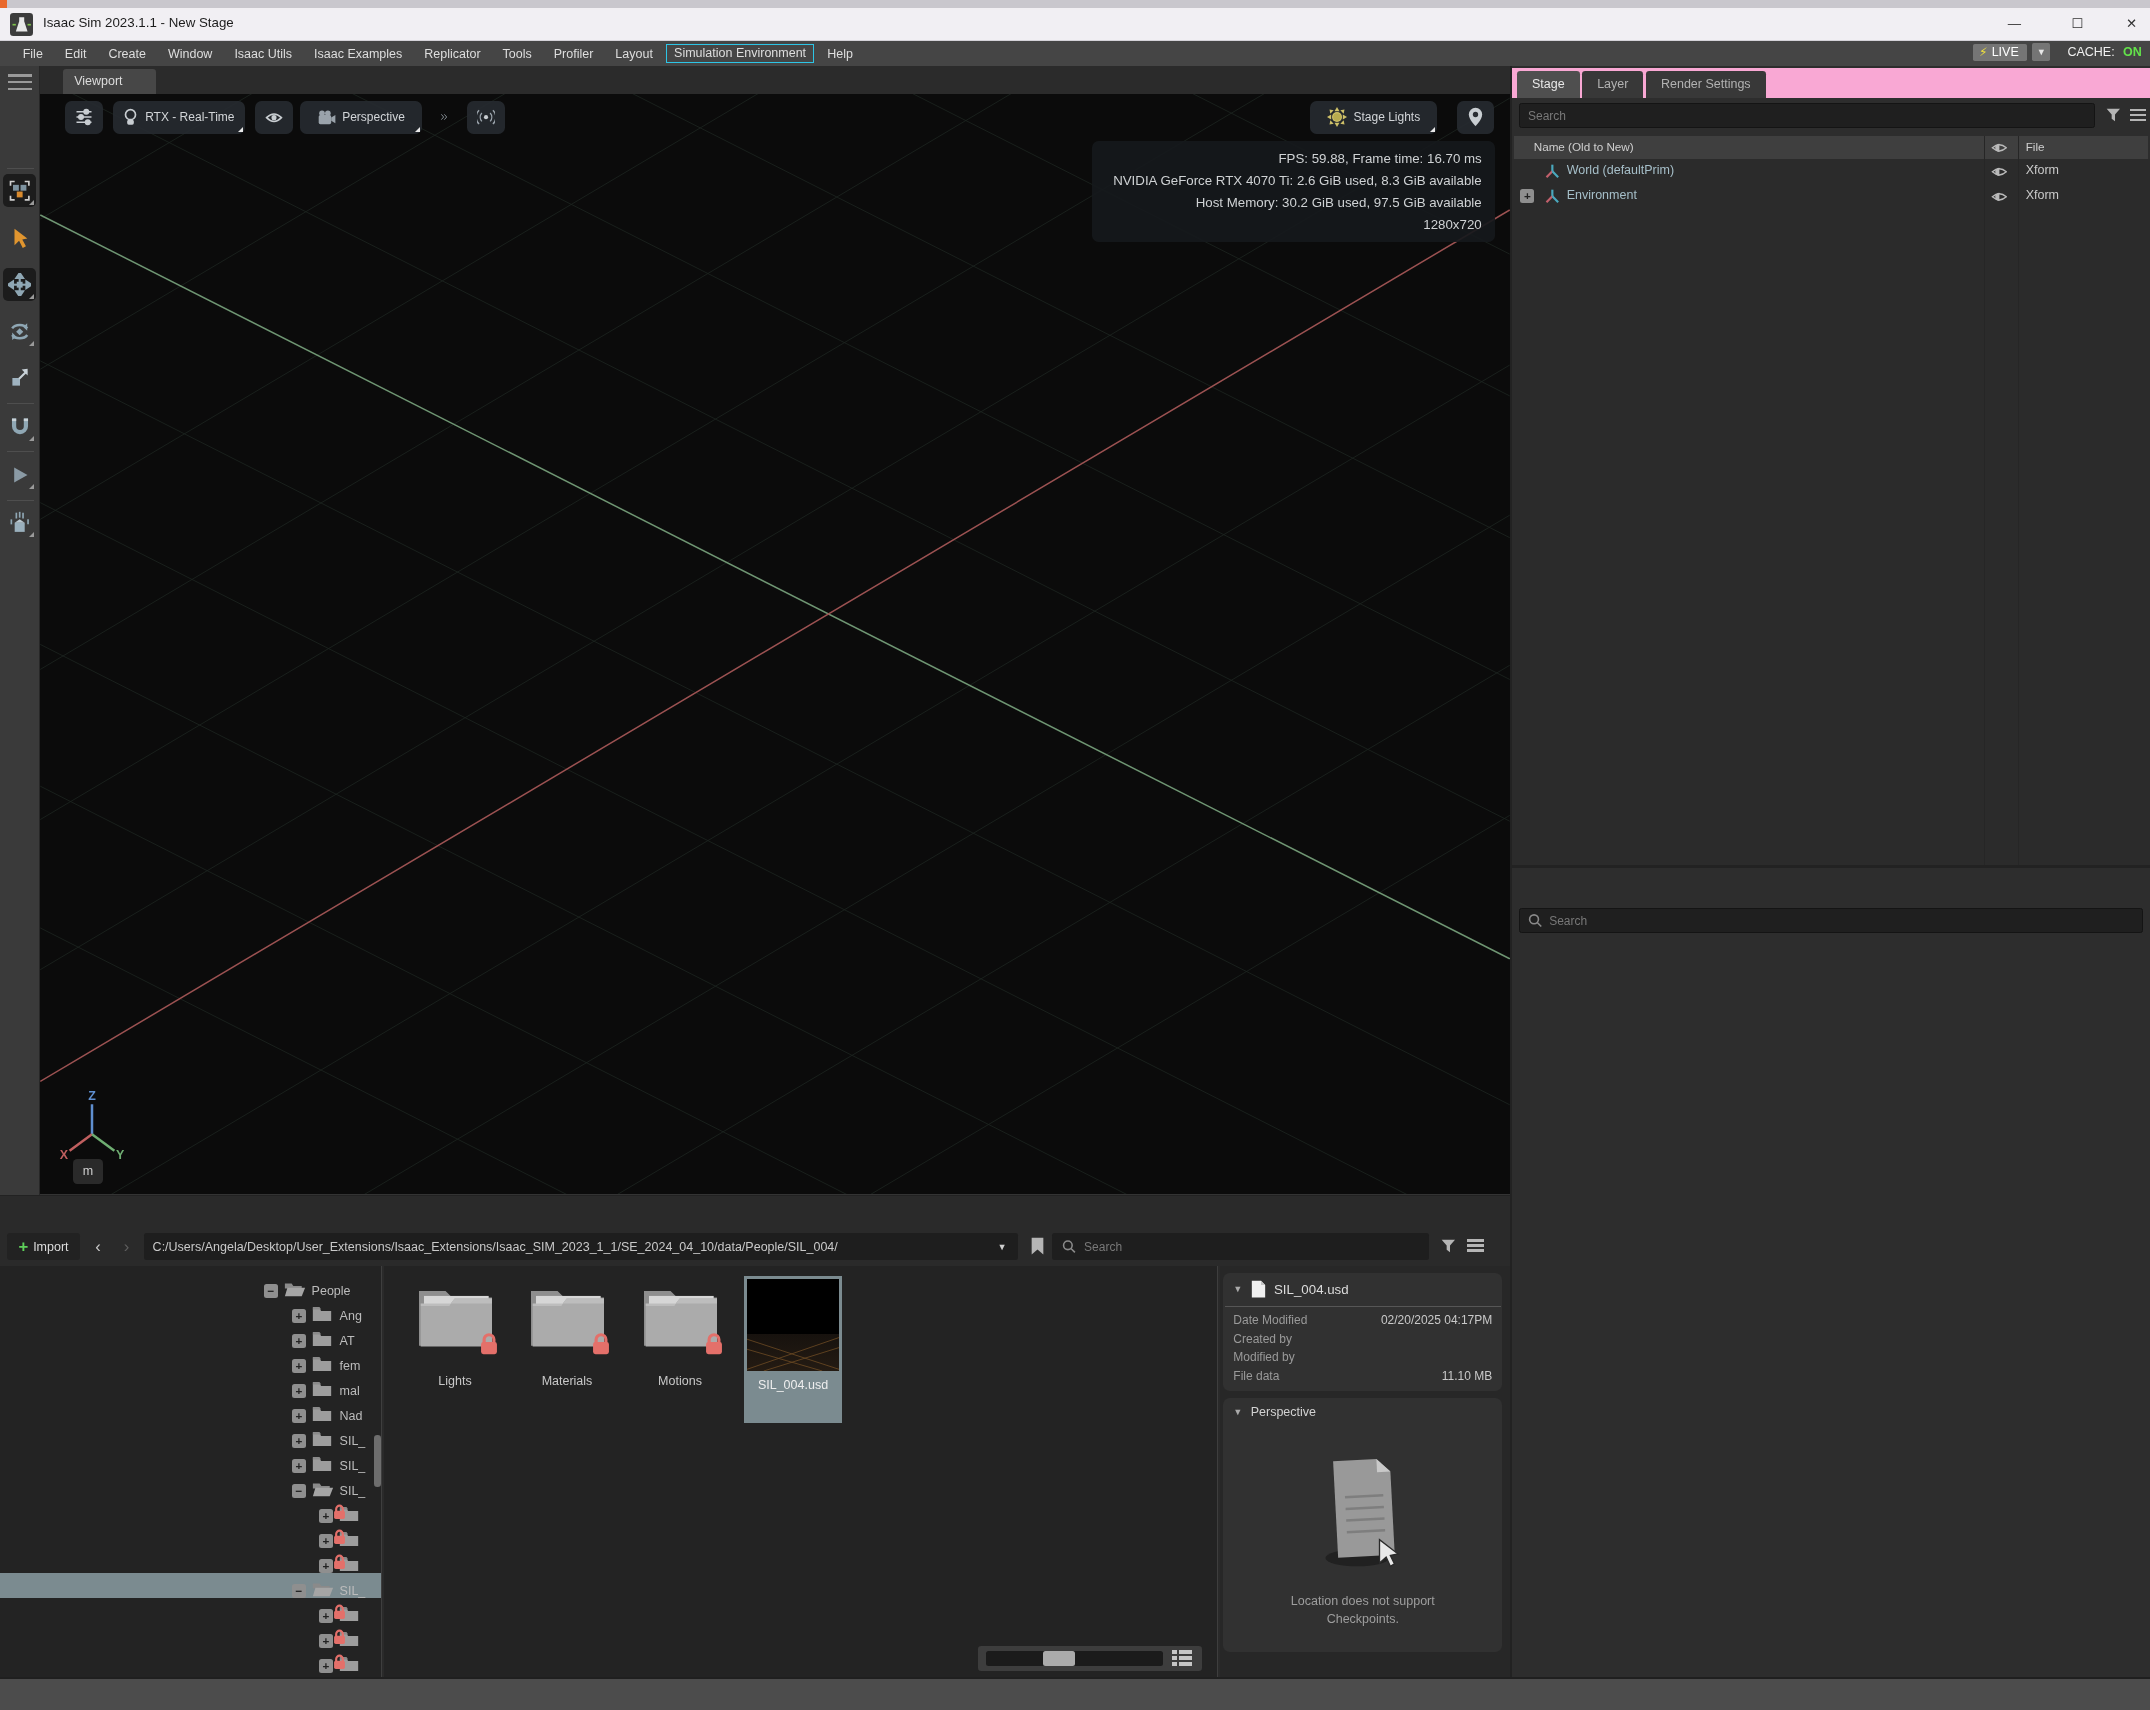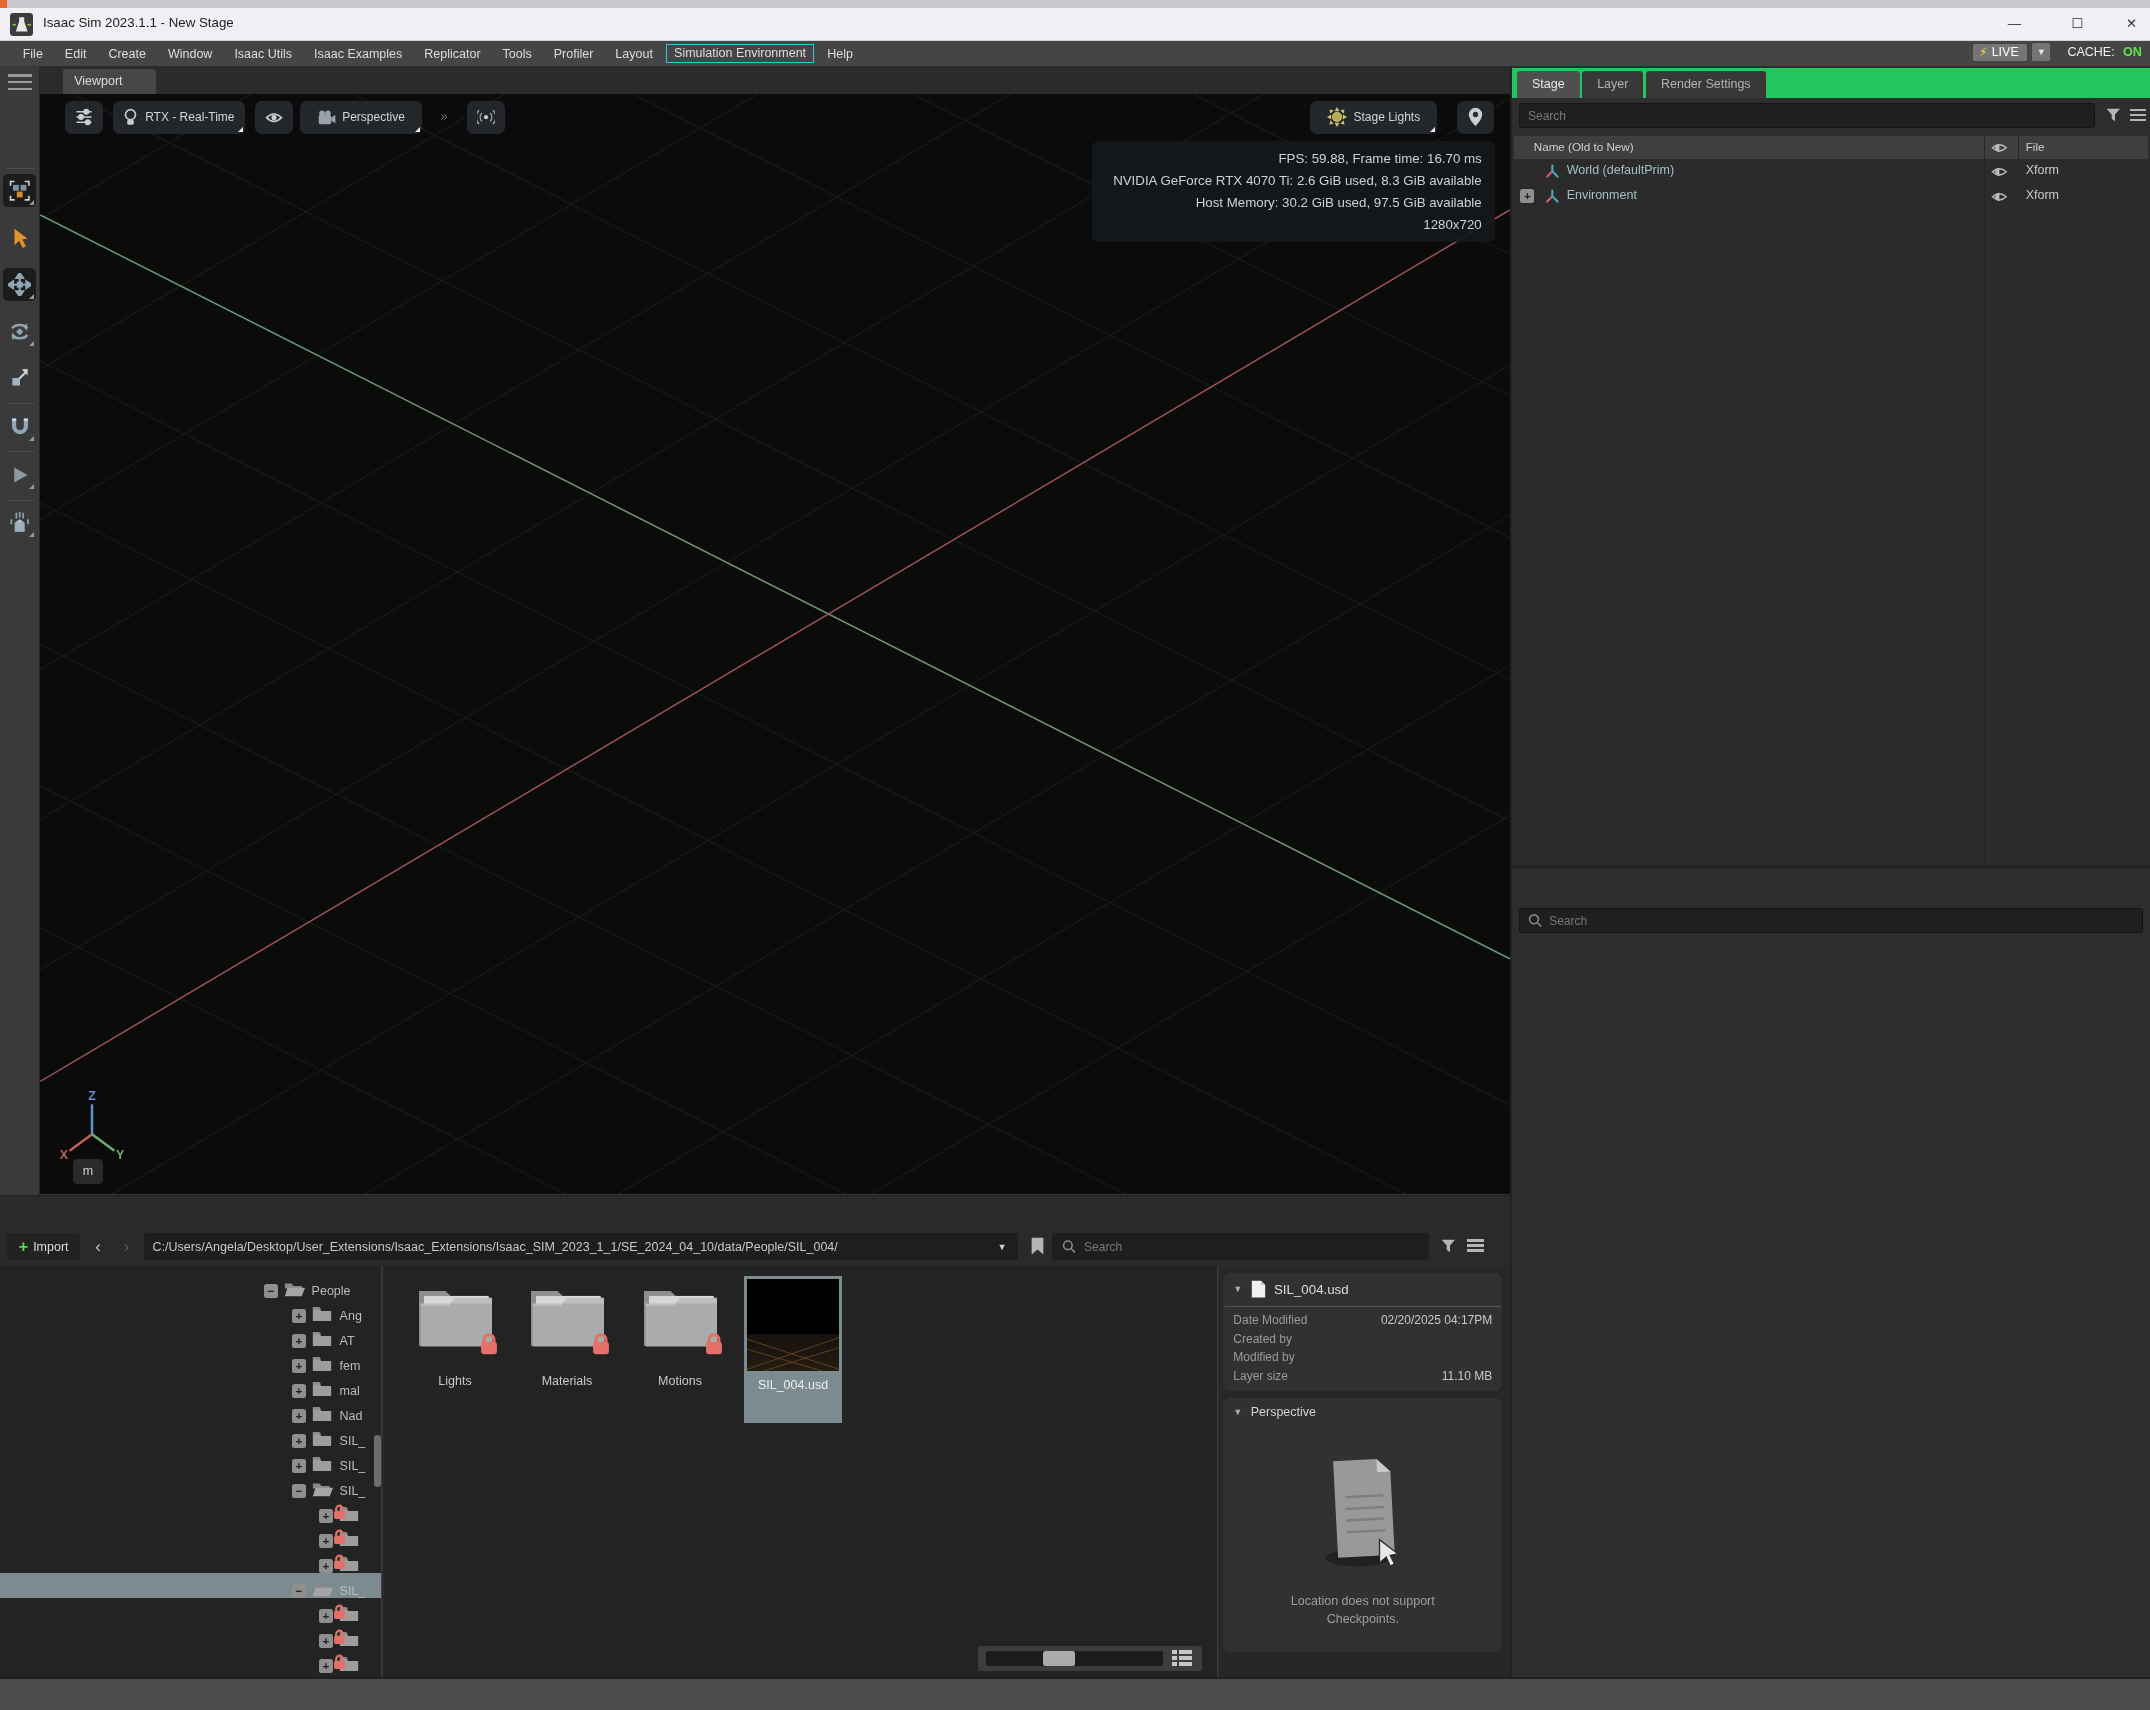--- a/index.html
+++ b/index.html
@@ -49,21 +49,21 @@
   #viewport{left:40px;top:94px;width:1470px;height:1100px;background:#0b0b0b;overflow:hidden;}
   .vp-btn{position:absolute;top:6.7px;height:33px;background:rgba(38,42,48,0.92);border-radius:6.7px;display:flex;align-items:center;justify-content:center;gap:6.7px;color:#d2d5d8;font-size:12px;padding:0 10px;}
   .vp-btn.has-sub::after{content:"";position:absolute;right:1.7px;bottom:1.7px;border-left:5.8px solid transparent;border-bottom:5.8px solid #e8e8e8;}
   #stats-box{position:absolute;right:15px;top:47px;background:rgba(22,25,28,0.92);border-radius:6.7px;padding:6.7px 13.3px;text-align:right;}
   .stats-line{font-size:13.3px;color:#cfd2d4;line-height:22px;white-space:nowrap;margin-left:8px;}
   #axis-gizmo{left:16.7px;top:997px;}
   #unit-box{left:33px;top:1065px;width:30px;height:25px;background:#2a2a2a;border-radius:4.2px;color:#cfcfcf;font-size:12.5px;text-align:center;line-height:25px;}
 
   
   #right-panel{left:1510px;top:66px;width:641px;height:1611px;background:#2d2d2d;border-left:2.5px solid #222;}
-  .rp-tabbar{position:absolute;left:0;width:638px;height:30px;background:#22c55e;display:flex;align-items:flex-end;gap:2.5px;padding-left:5px;}
+  .rp-tabbar{position:absolute;left:0;width:638px;height:30px;background:#f9a8d4;display:flex;align-items:flex-end;gap:2.5px;padding-left:5px;}
   .tab{height:27px;background:#383838;border-radius:3.3px 3.3px 0 0;color:#b2b2b2;font-size:12.5px;line-height:27px;padding:0 15px;white-space:nowrap;}
   .tab.is-active{background:#4f4f4f;color:#e8e8e8;}
   #stage-tabs{top:1.7px;} #prop-tabs{top:805px;}
   #stage-search-row{left:6.7px;top:37px;width:625px;height:25px;}
   .search-box{position:absolute;background:#1f1f1f;border:0.8px solid #141414;border-radius:2.5px;height:25px;display:flex;align-items:center;padding:0 8.3px;gap:6.7px;}
   .search-box input{background:transparent;border:none;outline:none;color:#bbb;font-size:12px;width:100%;}
   .search-box input::placeholder{color:#787878;}
   #stage-search{left:0;top:0;width:576px;}
   #stage-funnel{left:586px;top:4.2px;} #stage-burger{left:611px;top:5.8px;}
   .burger-sm div{width:16.7px;height:2.5px;background:#b5b5b5;margin-bottom:2.5px;}
@@ -869,21 +869,21 @@
           </div>
             <div class="det-field">
             <span class="fl">Created by</span>
             <span class="fv"></span>
           </div>
             <div class="det-field">
             <span class="fl">Modified by</span>
             <span class="fv"></span>
           </div>
             <div class="det-field">
-            <span class="fl">Layer size</span>
+            <span class="fl">File data</span>
             <span class="fv">11.10 MB</span>
           </div>
           </div>
       </div>
       <div id="det-card-cp" class="det-card">
         <div id="cp-header">
           <span class="caret-down">▼</span>
           <span>Perspective</span>
         </div>
         <div id="cp-doc">

